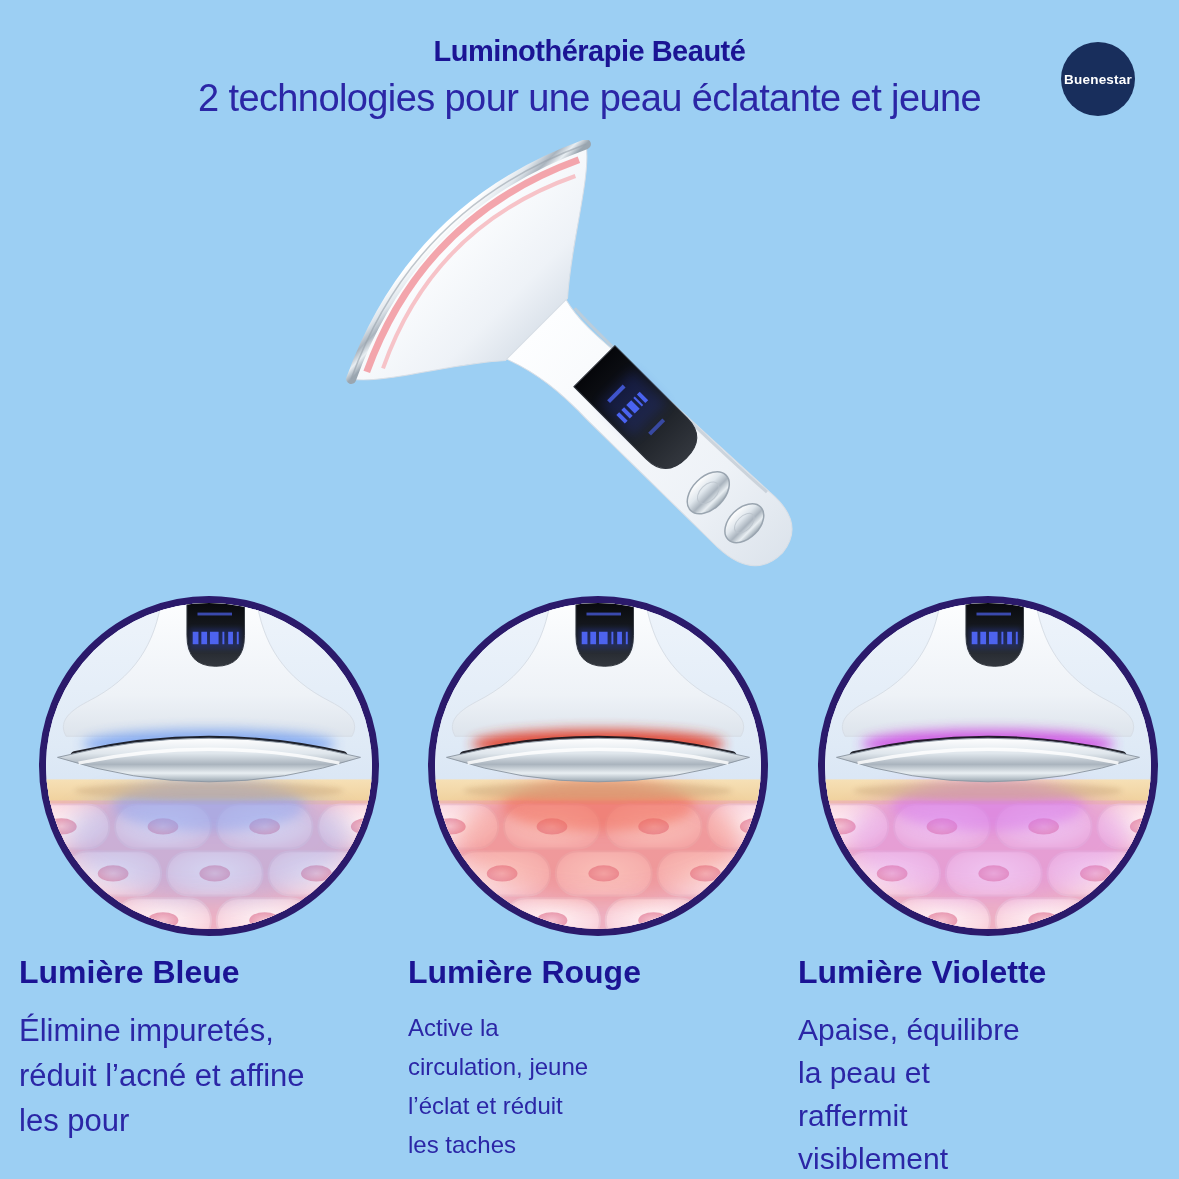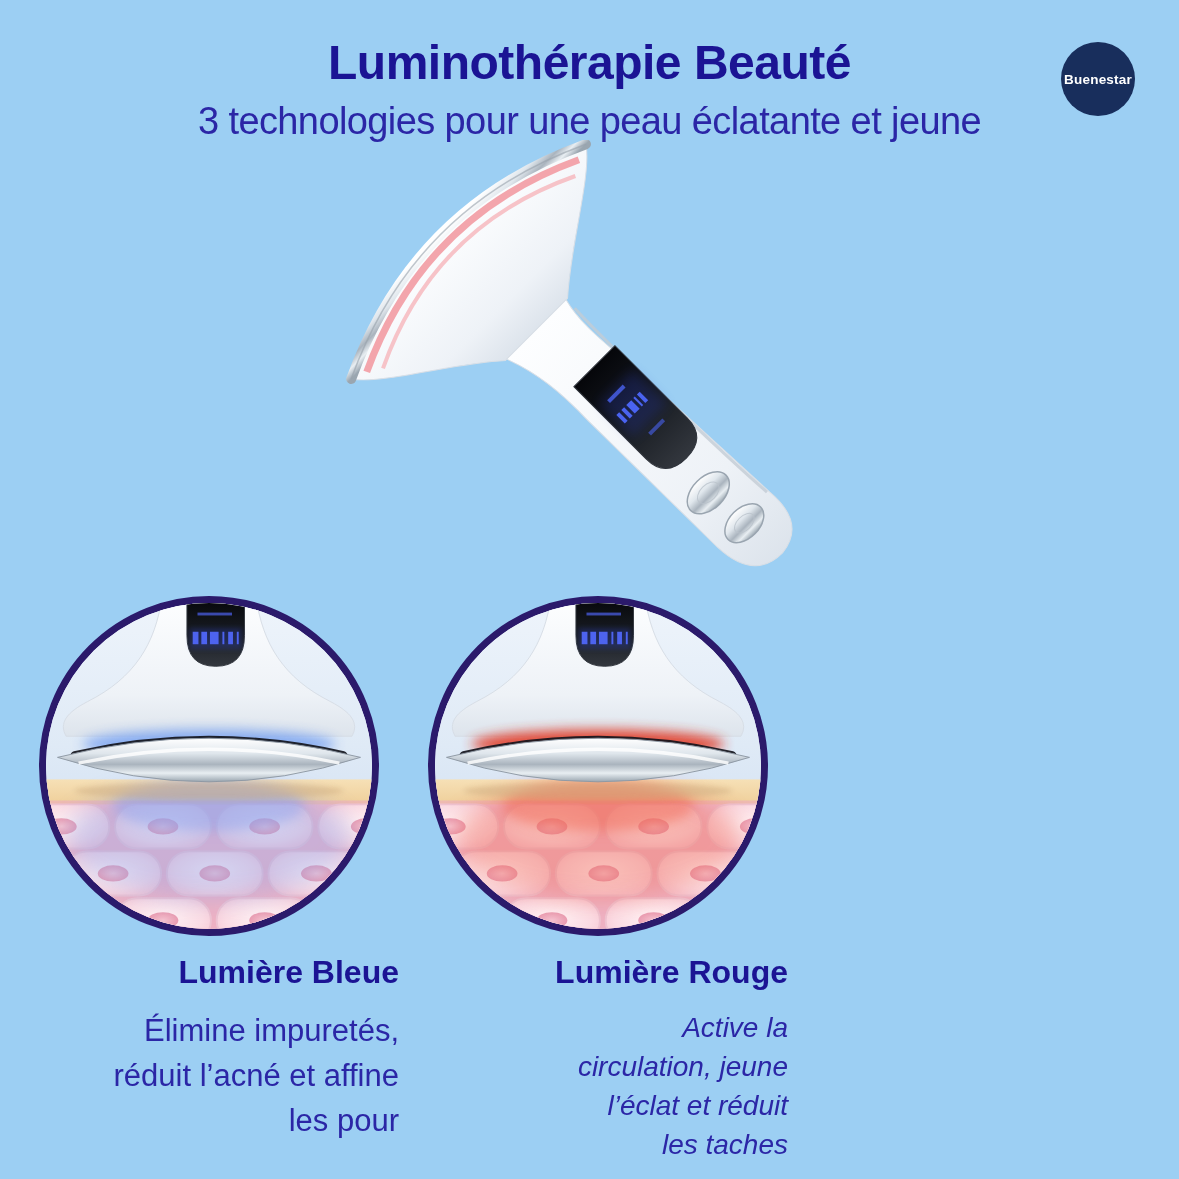--- a/index.html
+++ b/index.html
@@ -1,45 +1,45 @@
 <!DOCTYPE html>
 <html lang="fr" style="--bg: #9ccff3; --ink-title: #1b1494; --ink-body: #2b26a6; --ring: #2b1a6b; --logo-bg: #182e5c; --logo-ink: #ffffff;"><head>
 <meta charset="utf-8">
 <style>
   html,body{margin:0;padding:0;}
   body{font-family:"Liberation Sans","DejaVu Sans",sans-serif;}
   .canvas{position:relative;width:1179px;height:1179px;background:var(--bg,#9ccff3);overflow:hidden;}
 
   
   .hdr{position:absolute;left:0;top:34px;width:100%;text-align:center;}
-  .title{font-size:48px;font-weight:700;color:var(--ink-title,#1b1494);letter-spacing:-0.5px;line-height:1.2;}
+  .title{font-size:29px;font-weight:700;color:var(--ink-title,#1b1494);letter-spacing:-0.5px;line-height:1.2;}
   .subtitle{margin-top:7px;font-size:38px;font-weight:400;color:var(--ink-body,#2b26a6);letter-spacing:-0.6px;line-height:1.2;}
 
   
   .logo{position:absolute;left:1061px;top:42px;width:74px;height:74px;border-radius:50%;
         background:var(--logo-bg,#182e5c);display:flex;align-items:center;justify-content:center;}
   .logo span{color:var(--logo-ink,#fff);font-weight:700;font-size:13.5px;letter-spacing:.2px;}
 
   
   .product{position:absolute;left:300px;top:140px;width:500px;height:460px;}
   .product svg{display:block;width:100%;height:100%;}
 
   
-  .card{position:absolute;top:596px;width:380px;text-align:right;}
+  .card{position:absolute;top:596px;width:380px;text-align:left;}
   .card1{left:19px;}
   .card2{left:408px;}
   .card3{left:798px;}
   .circle{width:326px;height:326px;margin:0 auto;border:7px solid var(--ring,#2b1a6b);
           border-radius:50%;overflow:hidden;background:#e8f0fa;}
   .circle svg{display:block;width:100%;height:100%;}
   .card-title{margin-top:18px;font-size:32px;font-weight:700;color:var(--ink-title,#1b1494);line-height:1.15;}
   .card-lines{margin-top:17px;color:var(--ink-body,#2b26a6);}
   .card-lines .line{display:block;}
   .card1 .card-lines{font-size:31px;line-height:45px;}
-  .card2 .card-lines{font-size:28px;line-height:39px;font-style:italic;}
+  .card2 .card-lines{font-size:24px;line-height:39px;}
   .card3 .card-lines{font-size:30px;line-height:43px;}
   .hidden-defs{position:absolute;width:0;height:0;overflow:hidden;}
 </style>
 </head>
 <body>
 
 <svg class="hidden-defs" aria-hidden="true">
   <defs>
     <linearGradient id="gDome" x1="0" y1="0" x2="0" y2="1">
       <stop offset="0" stop-color="#fdfeff"></stop>
@@ -133,21 +133,21 @@
           <rect x="199" y="30" width="2" height="13"></rect>
       </g>
     </symbol>
   </defs>
 </svg>
 
 <div class="canvas">
 
   <div class="hdr">
     <div class="title">Luminothérapie Beauté</div>
-    <div class="subtitle">3 technologies pour une peau éclatante et jeune</div>
+    <div class="subtitle">2 technologies pour une peau éclatante et jeune</div>
   </div>
 
   <div class="logo">
     <span>Buenestar</span>
   </div>
 
   <div class="product">
     <svg viewBox="0 0 500 460">
       <g transform="translate(252,205) rotate(-45)">
 
@@ -203,14 +203,28 @@
     </div>
     <div class="card-title">Lumière Rouge</div>
     <div class="card-lines">
       <span class="line">Active la</span>
       <span class="line">circulation, jeune</span>
       <span class="line">l’éclat et réduit</span>
       <span class="line">les taches</span>
     </div>
   </div>
 
+  <div class="card card3" style="--glow: #cf4fe2; --tint: #d678ea;">
+    <div class="circle">
+      <svg viewBox="0 0 340 340">
+          <use href="#scene"></use>
+        </svg>
+    </div>
+    <div class="card-title">Lumière Violette</div>
+    <div class="card-lines">
+      <span class="line">Apaise, équilibre</span>
+      <span class="line">la peau et</span>
+      <span class="line">raffermit</span>
+      <span class="line">visiblement</span>
+    </div>
+  </div>
 
 </div>
 
 </body></html>

